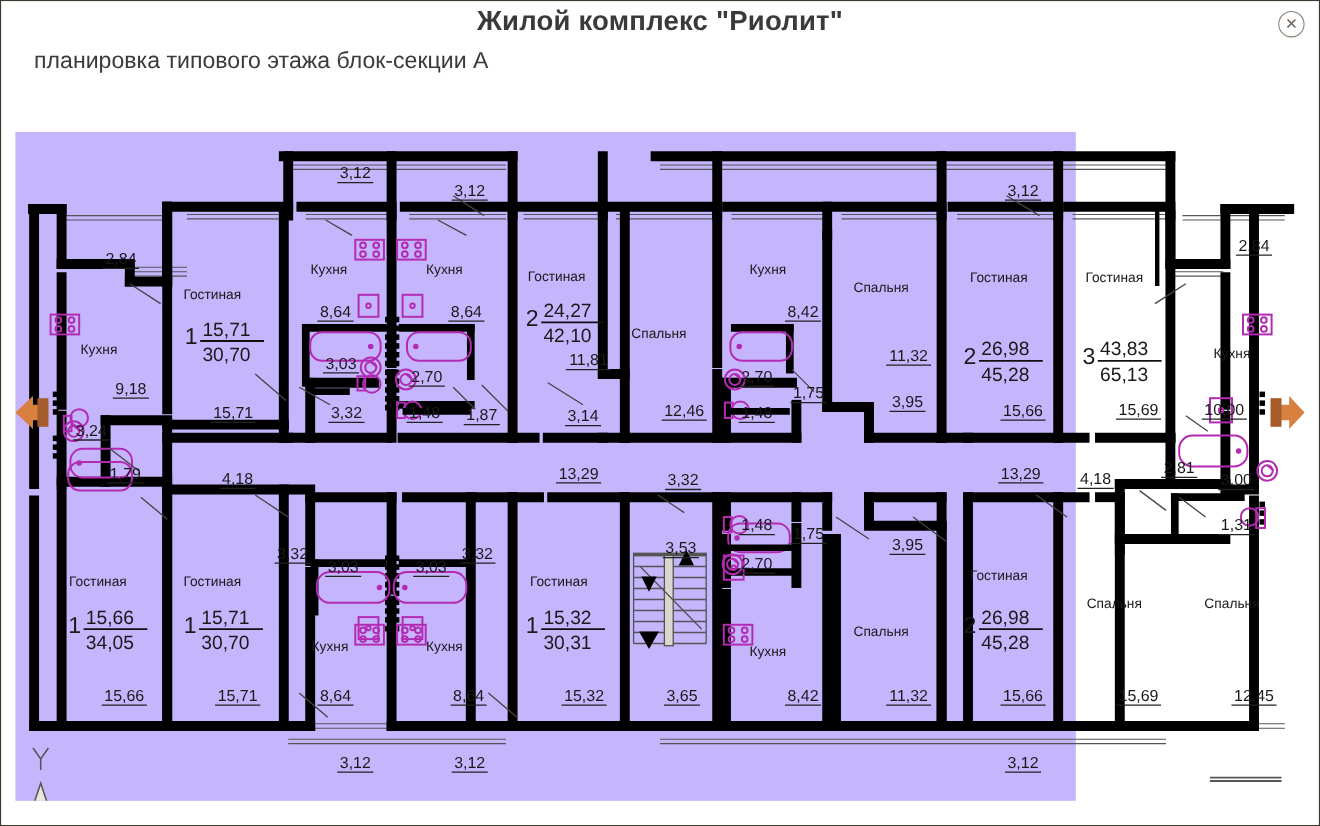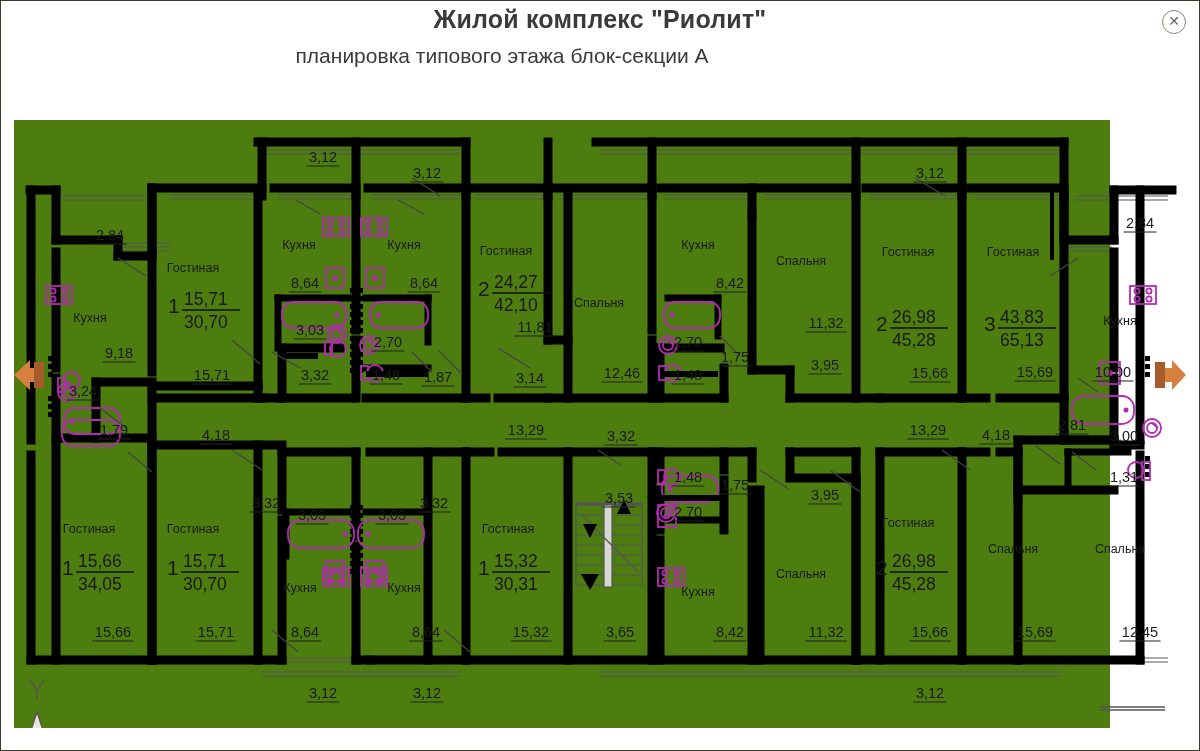--- a/index.html
+++ b/index.html
@@ -4,28 +4,28 @@
 <style>
   html,body{margin:0;padding:0;background:#6b6b5c;}
   body{font-family:"Liberation Sans","DejaVu Sans",sans-serif;}
   #page{position:relative;width:1200px;height:751px;background:#ffffff;overflow:hidden;}
   #page-border{position:absolute;left:0;top:0;width:1200px;height:751px;border:1px solid #3a3a30;box-sizing:border-box;pointer-events:none;}
 
   
   #header{position:absolute;left:0;top:0;width:1200px;height:96px;}
   #title-main{position:absolute;left:0;top:5px;width:1200px;text-align:center;
       font-size:25px;font-weight:bold;color:#3a3a3a;letter-spacing:.2px;}
-  #title-sub{position:absolute;left:0;top:44px;width:1004px;text-align:center;
-      font-size:21px;color:#3a3a3a;}
+  #title-sub{position:absolute;left:0;top:44px;width:1004px;
+      font-size:21px;color:#3a3a3a;padding-left:31px;}
   #close-btn{position:absolute;right:14px;top:10px;width:22px;height:22px;border-radius:50%;
       border:1.4px solid #8c8178;color:#6d635b;font-size:14px;line-height:20px;text-align:center;
       background:#fff;cursor:pointer;}
 
   
-  #plan-wrap{position:absolute;left:14px;top:120px;width:1096px;height:608px;background:#4d7c0f;}
+  #plan-wrap{position:absolute;left:14px;top:120px;width:964px;height:608px;background:#c4b5fd;}
   #plan-svg{display:block;}
 
   .txt{font-family:"Liberation Sans","DejaVu Sans",sans-serif;fill:#1a1a1a;}
   .room-label{font-size:12.5px;}
   .dim{font-size:14.5px;}
   .aptnum{font-size:21px;}
   .aptarea{font-size:17.5px;}
 </style>
 </head>
 <body>

